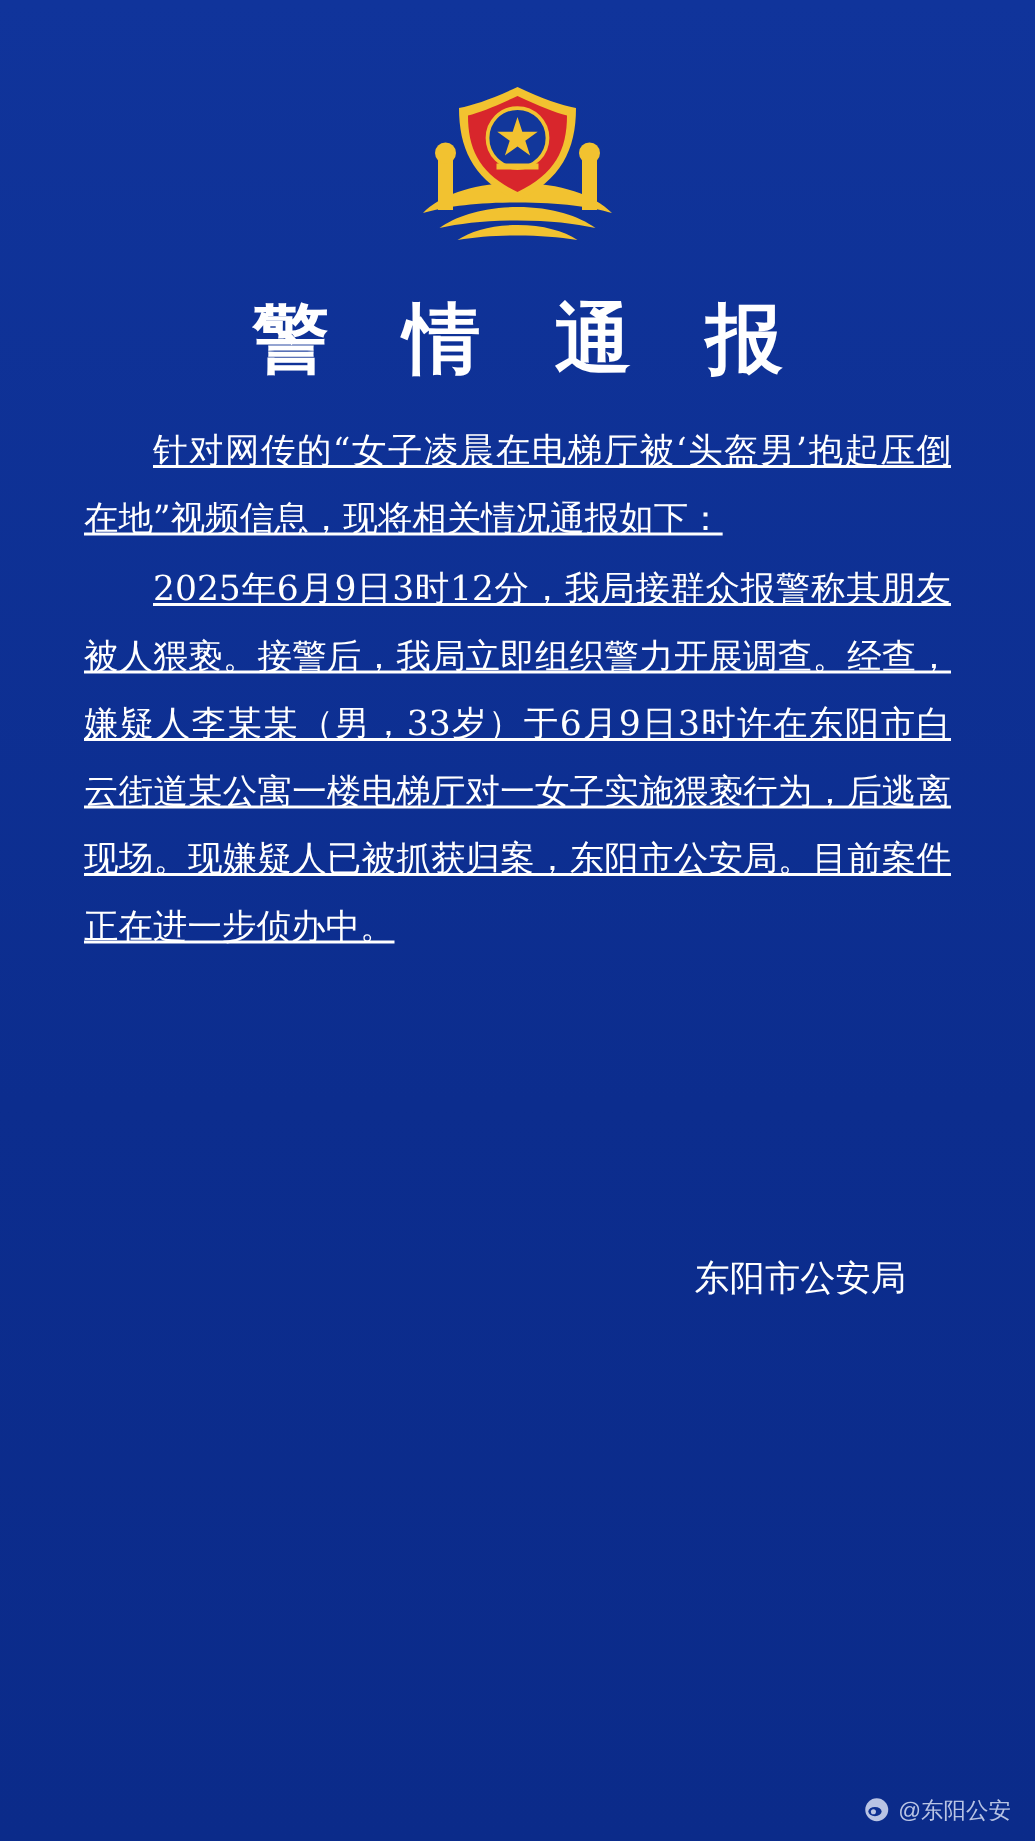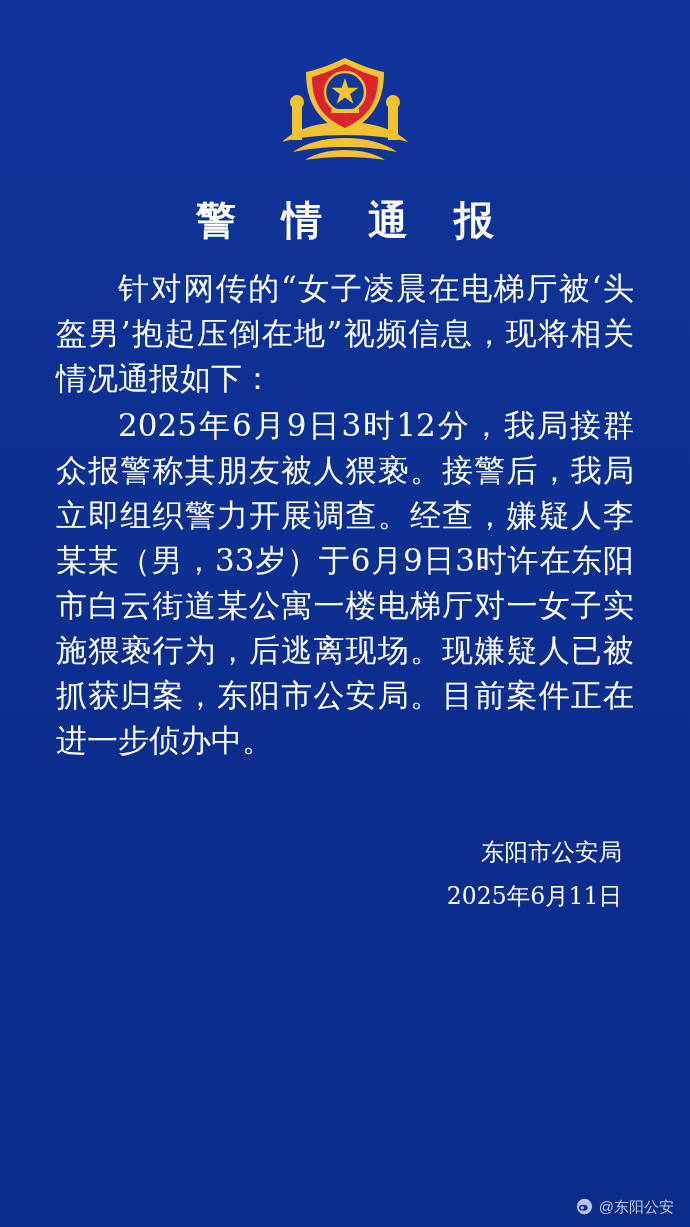--- a/index.html
+++ b/index.html
@@ -34,51 +34,52 @@
     position: relative;
     width: 138px;
     height: 118px;
   }
   .emblem svg { display: block; }
 
   
   .title {
     text-align: center;
     margin-top: 26px;
-    font-size: 40px;
+    font-size: 51px;
     font-weight: bold;
     letter-spacing: 16px;
     text-indent: 16px;
     font-family: "DejaVu Serif", "Liberation Serif", serif;
     color: #ffffff;
     line-height: 1.2;
   }
 
   
   .body-text {
     margin: 22px 56px 0 56px;
-    font-size: 31px;
+    font-size: 23px;
     line-height: 45px;
     text-align: justify;
     text-justify: inter-ideograph;
     font-family: "DejaVu Serif", "Liberation Serif", serif;
     color: #ffffff;
+    text-decoration: underline;
   }
   .body-text p {
     margin: 0 0 2px 0;
     text-indent: 2em;
   }
 
   
   .signature {
     position: absolute;
     left: 0;
     right: 0;
     top: 830px;
-    padding-right: 68px;
+    padding-right: 86px;
     text-align: right;
     font-size: 23.5px;
     line-height: 44px;
     font-family: "DejaVu Serif", "Liberation Serif", serif;
   }
 
   
   .footer {
     position: absolute;
     right: 16px;
@@ -131,21 +132,20 @@
 
   <div class="title">警 情 通 报</div>
 
   <div class="body-text">
     <p>针对网传的“女子凌晨在电梯厅被‘头盔男’抱起压倒在地”视频信息，现将相关情况通报如下：</p>
     <p>2025年6月9日3时12分，我局接群众报警称其朋友被人猥亵。接警后，我局立即组织警力开展调查。经查，嫌疑人李某某（男，33岁）于6月9日3时许在东阳市白云街道某公寓一楼电梯厅对一女子实施猥亵行为，后逃离现场。现嫌疑人已被抓获归案，东阳市公安局。目前案件正在进一步侦办中。</p>
   </div>
 
   <div class="signature">
     <div>东阳市公安局</div>
-    <div>2025年6月11日</div>
   </div>
 
   <div class="footer">
     <span class="weibo-icon">
       <svg viewBox="0 0 20 20" width="17" height="17" aria-hidden="true">
         <circle cx="10" cy="10" r="9" fill="#b9c4e4"></circle>
         <ellipse cx="8.6" cy="11.4" rx="5.2" ry="3.6" fill="#0d2f91"></ellipse>
         <circle cx="7.4" cy="11.6" r="2" fill="#b9c4e4"></circle>
         <path d="M13.5 5.2 a4.6 4.6 0 0 1 4.1 4.6" fill="none" stroke="#b9c4e4" stroke-width="1.4"></path>
       </svg>

